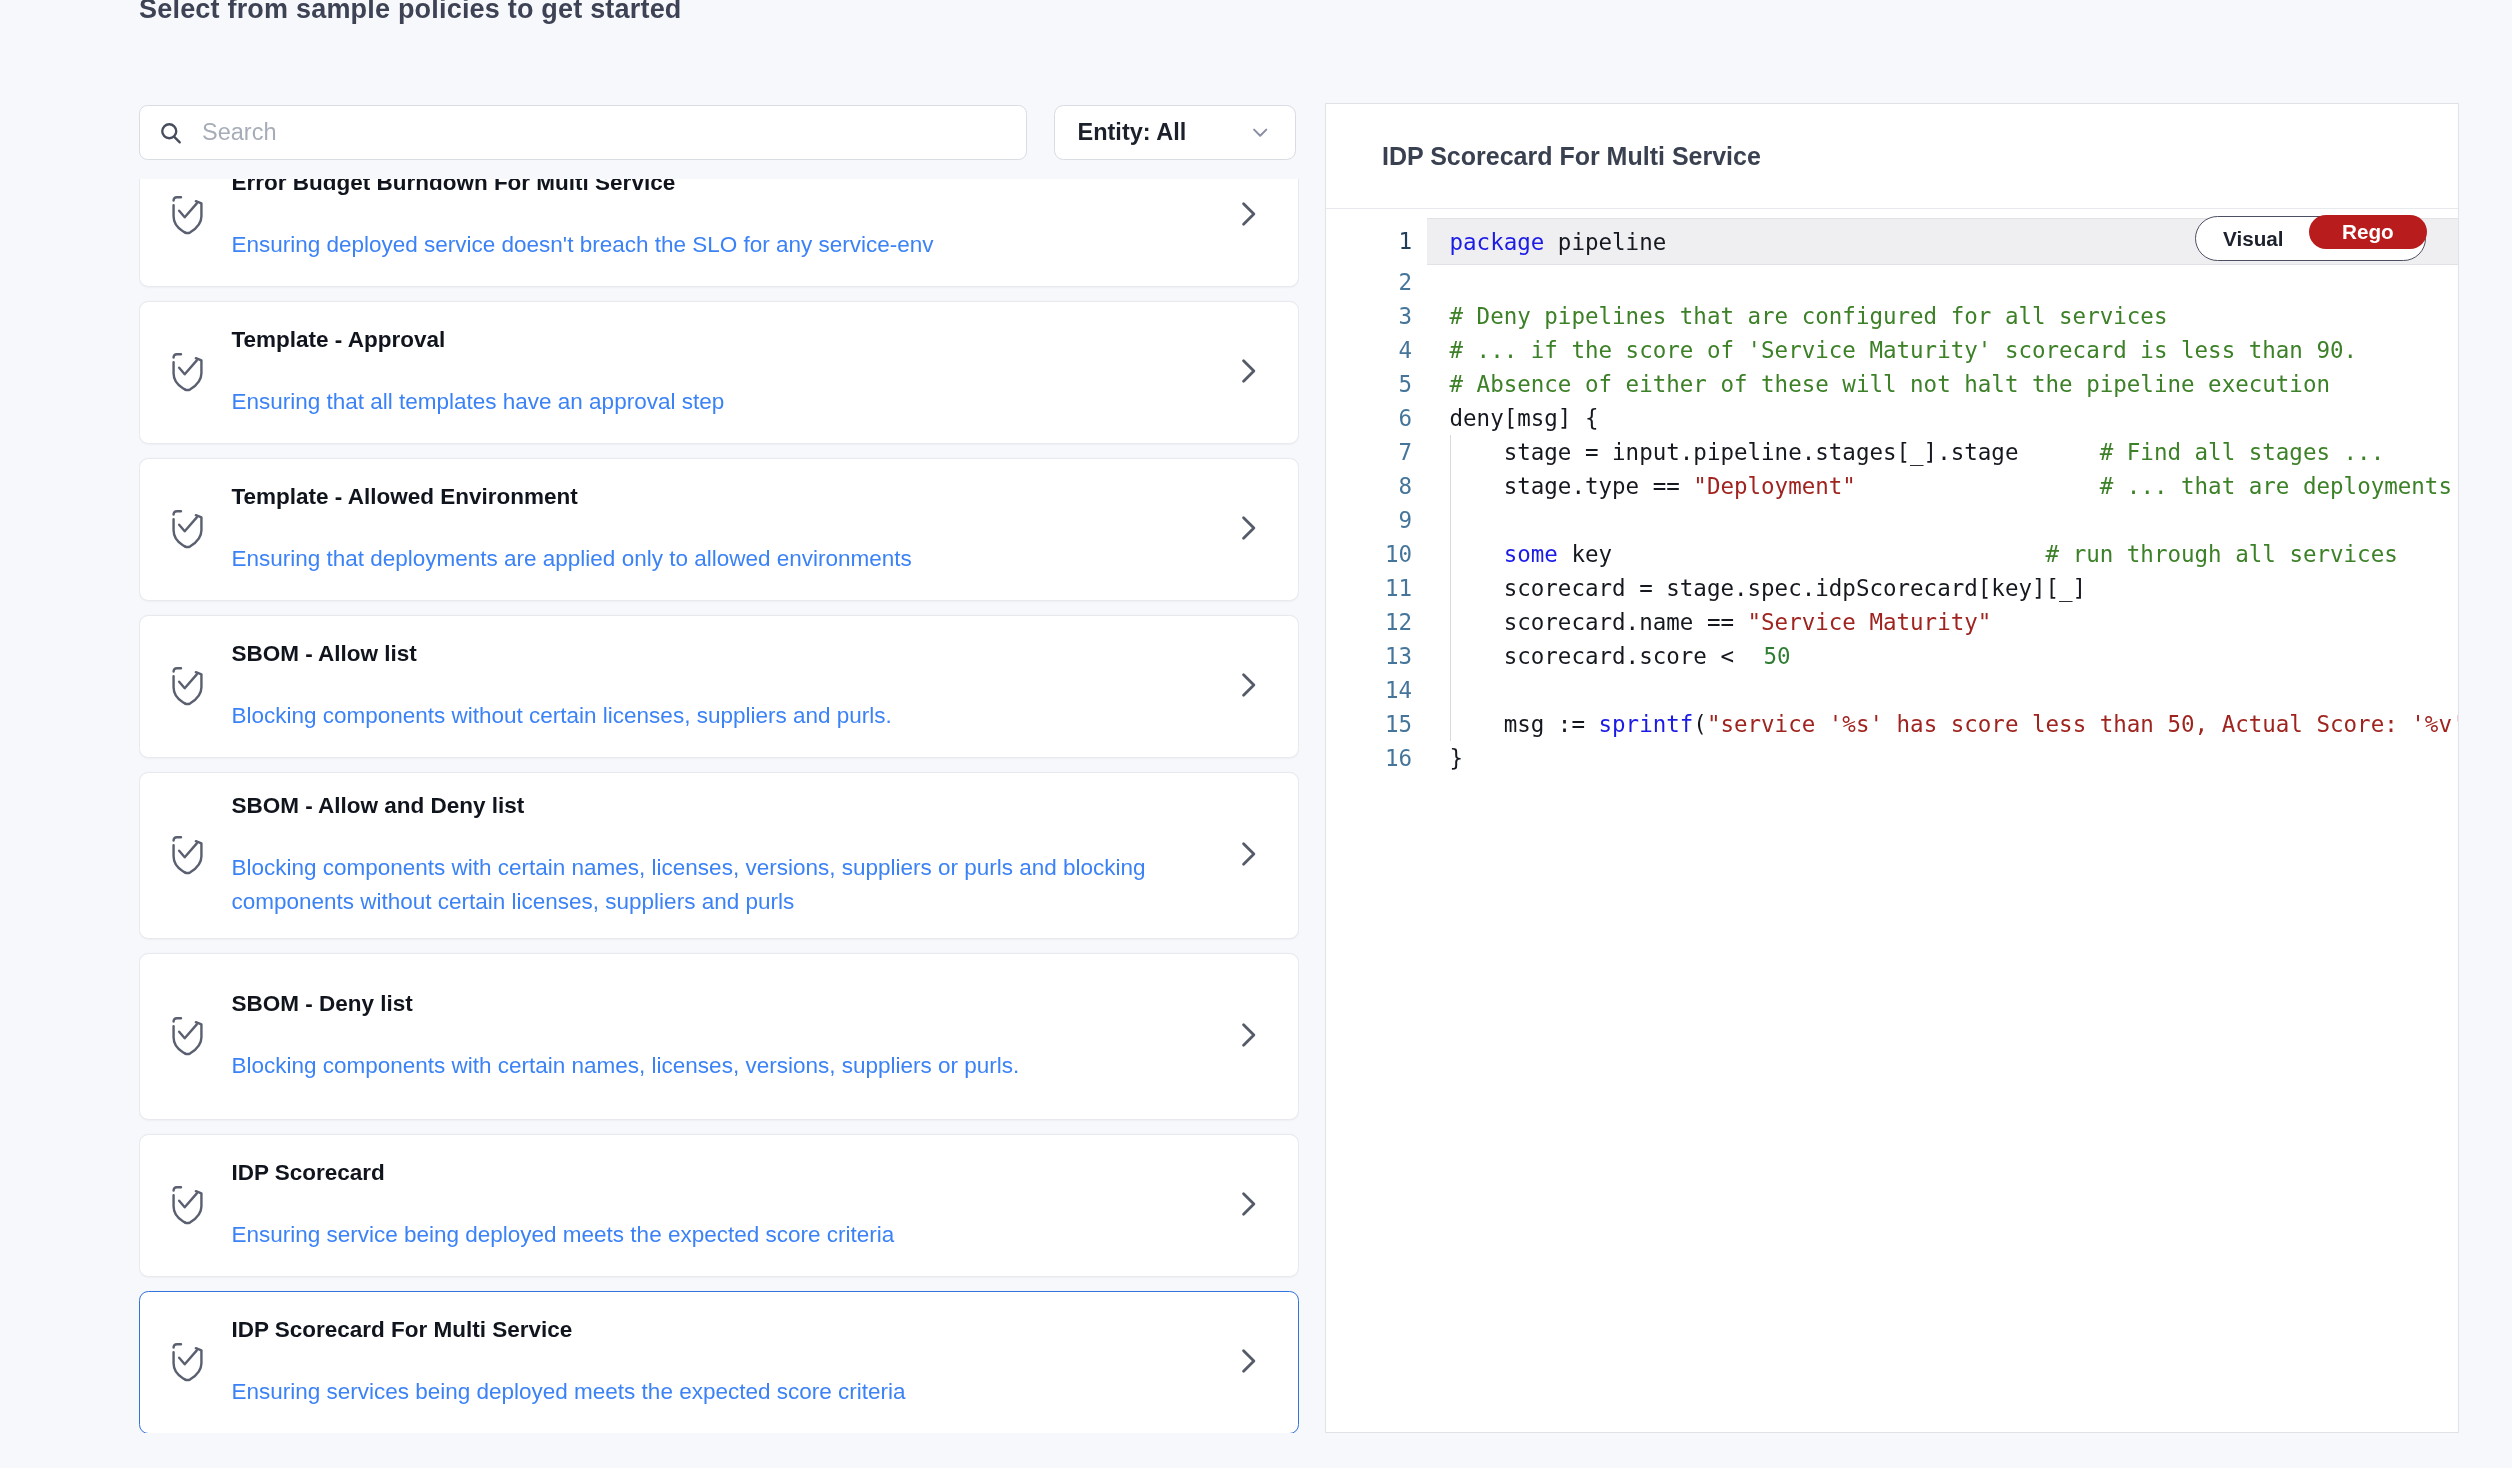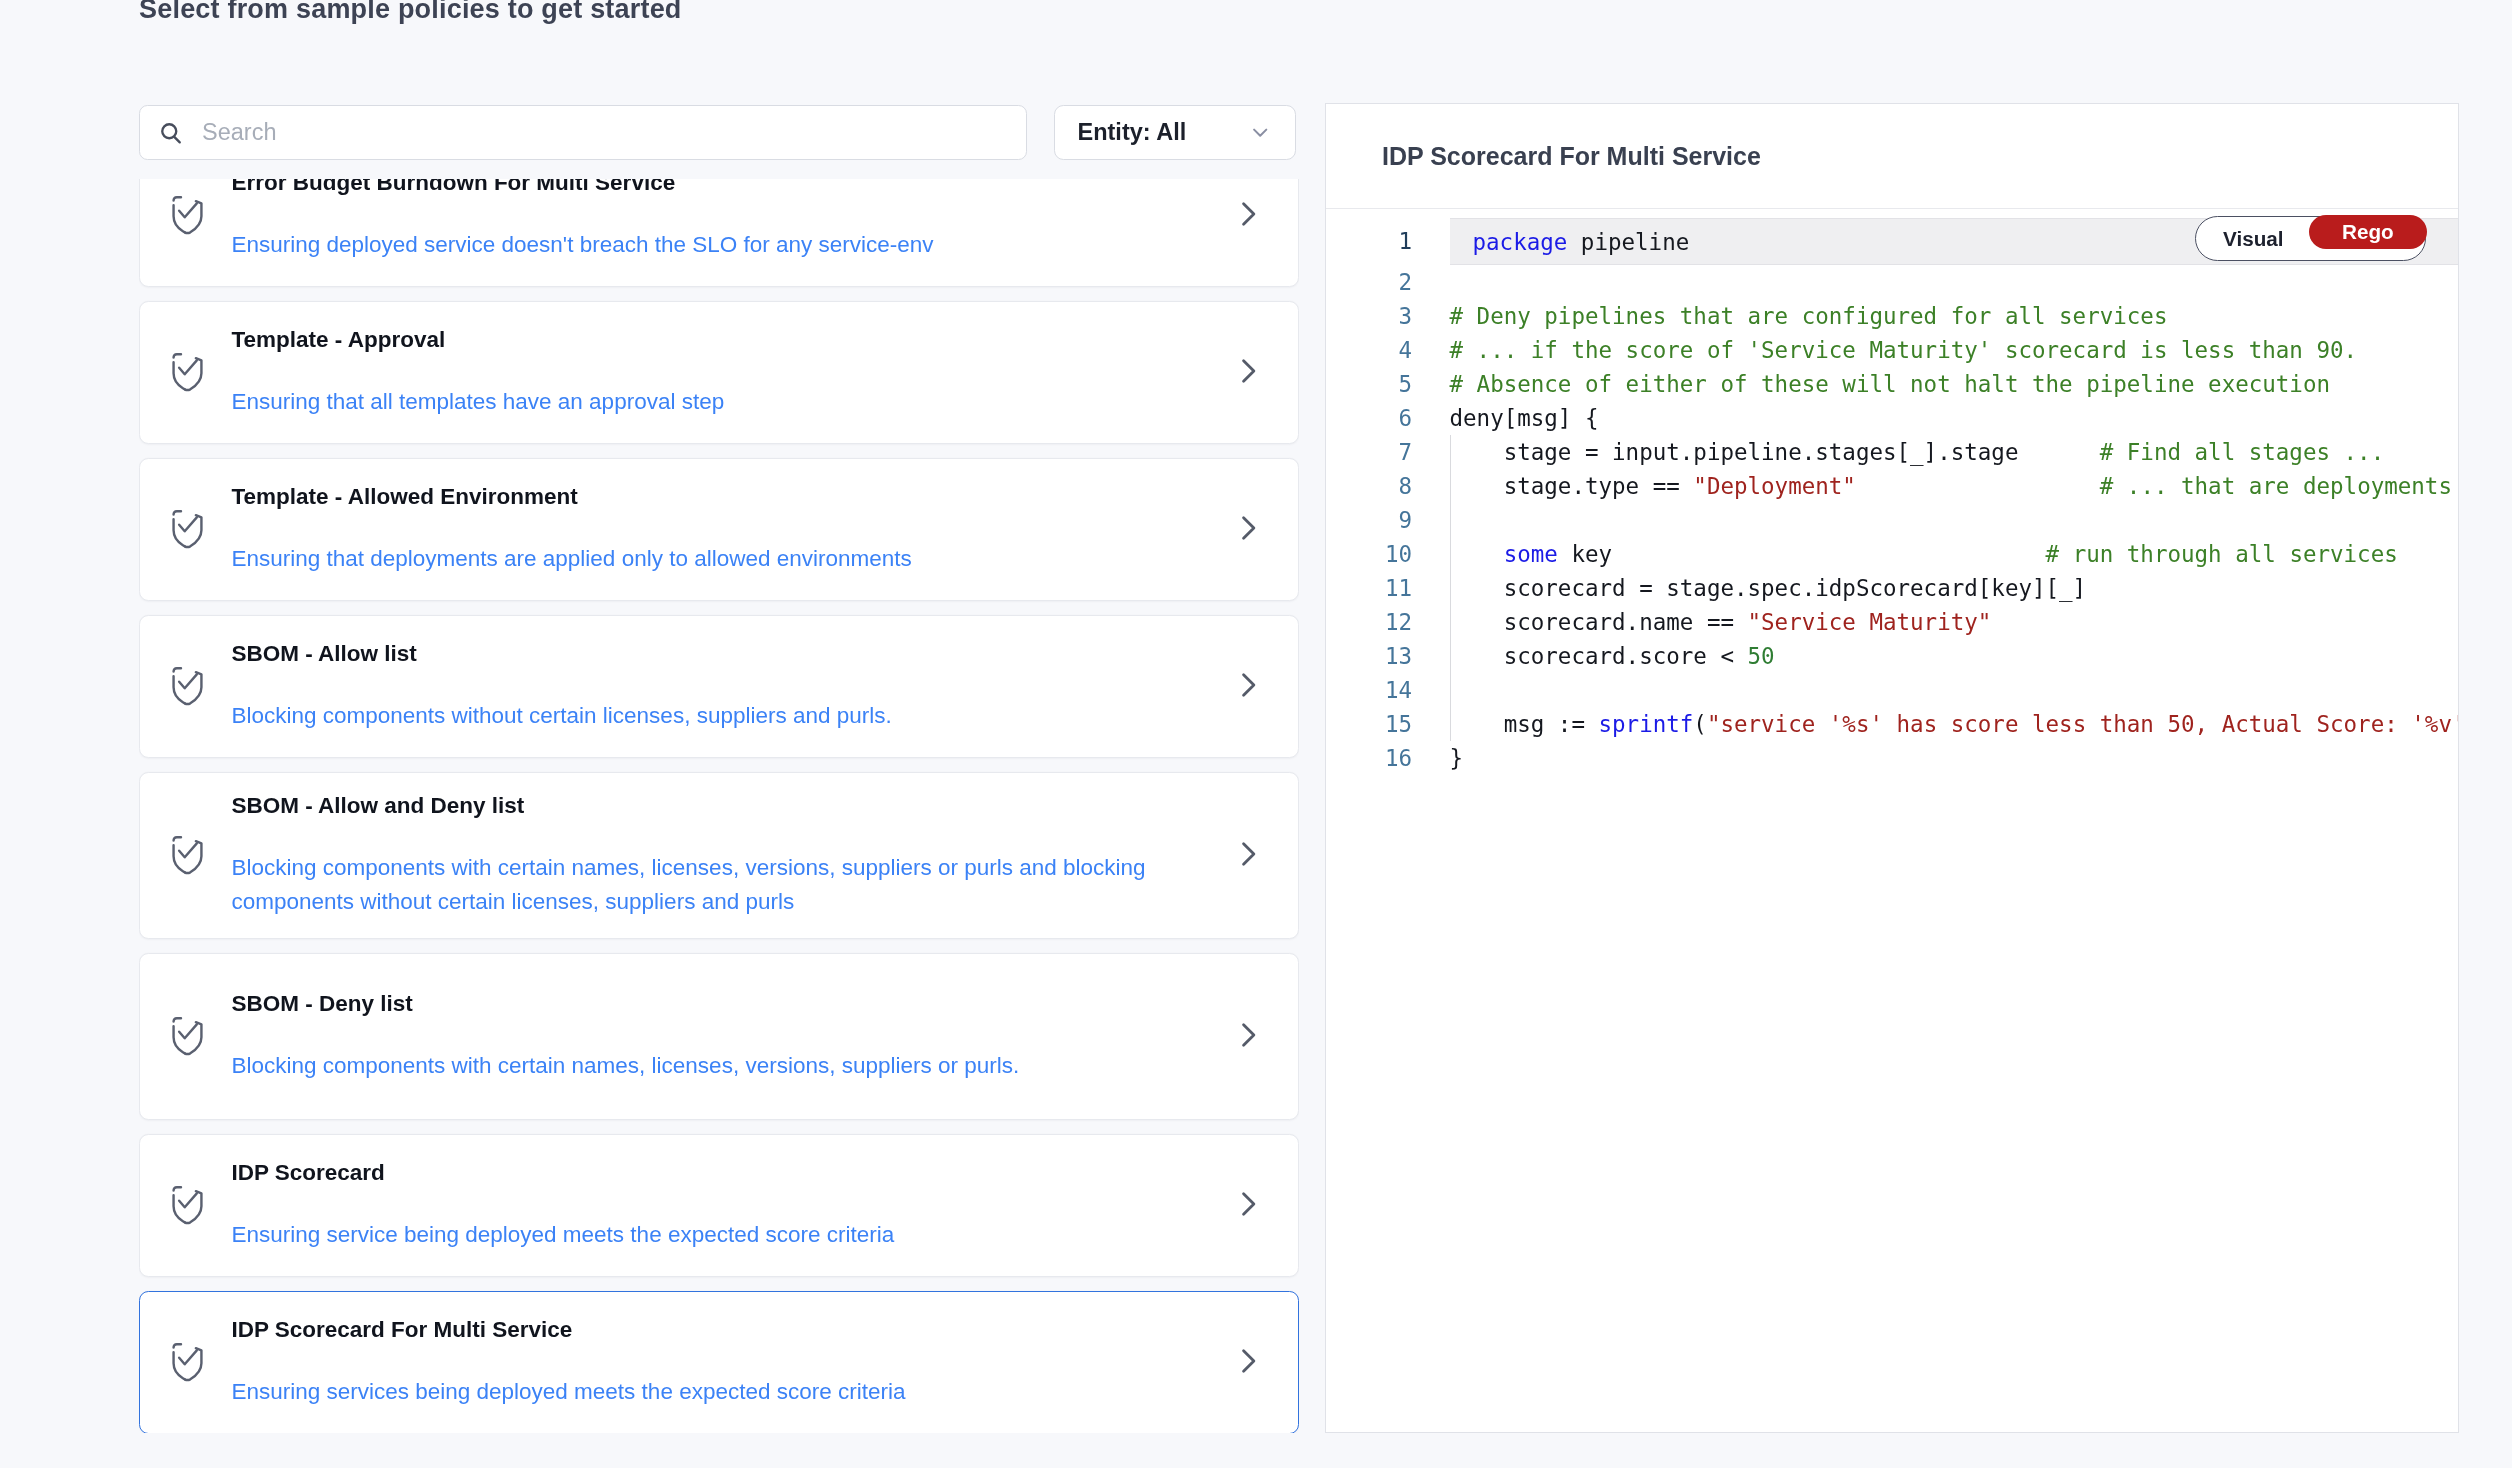--- a/index.html
+++ b/index.html
@@ -69,29 +69,29 @@
   .code-line.hl{height:47px;line-height:47px;}
   .ln{
     flex:0 0 101px;box-sizing:border-box;padding-right:15px;text-align:right;
     color:#45759a;user-select:none;
   }
   .code-line.hl .ln{color:#203d5a;}
   .code-text{
     flex:1;position:relative;padding-left:22.5px;overflow:hidden;color:#15181f;
   }
   .code-line.hl .code-text{
-    background:#efeff1;border-top:0.9px solid #e2e2e6;border-bottom:0.9px solid #e2e2e6;margin-left:23px;
+    background:#efeff1;border-top:0.9px solid #e2e2e6;border-bottom:0.9px solid #e2e2e6;
   }
   .code-line.guide .code-text::before{
     content:"";position:absolute;left:22.5px;top:0;bottom:0;width:0.9px;background:#d9dade;
   }
   .tok-kw{color:#1b1be6;}
   .tok-cm{color:#3c8027;}
   .tok-st{color:#9f231e;}
-  .tok-nu{color:#2f7d33;}
+  .tok-nu{color:#2f7d33;margin-left:16px;}
   .tok-pl{color:#15181f;}
   
   .view-toggle{
     position:absolute;top:7px;right:32px;height:43px;z-index:3;
     display:flex;background:#fff;border:1.9px solid #4b5062;border-radius:23.5px;
   }
   .view-toggle .seg{
     border:none;background:transparent;border-radius:23.5px;min-width:115px;
     font-family:"Liberation Sans",sans-serif;font-size:20.7px;font-weight:700;
     color:#1d212e;padding:0 24.4px;cursor:pointer;

